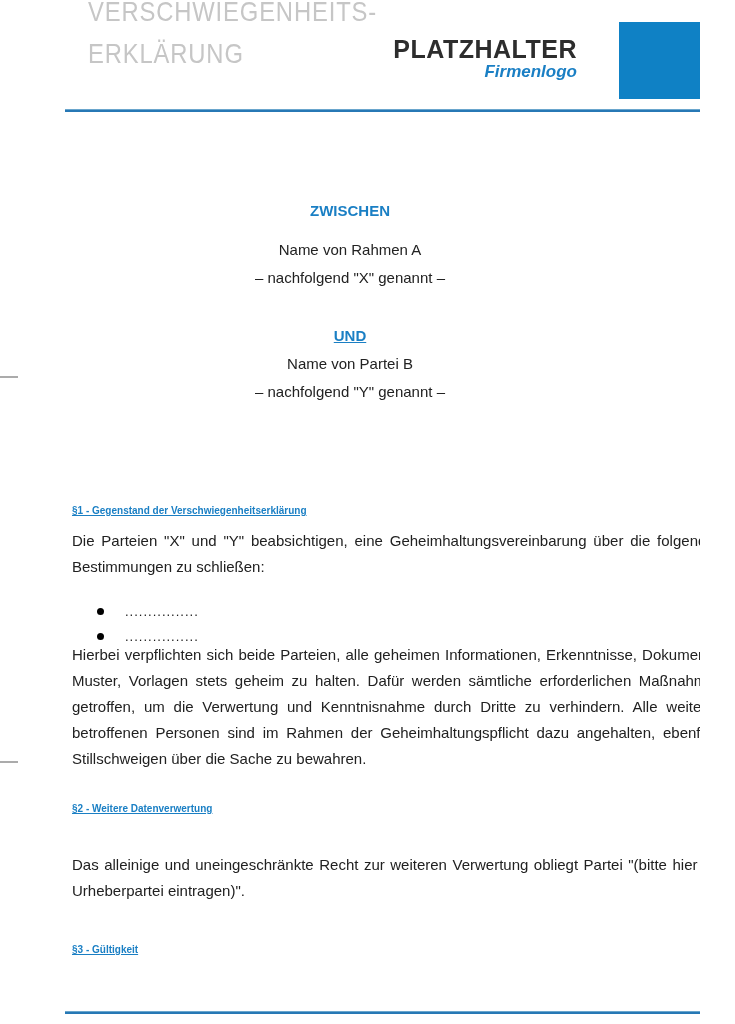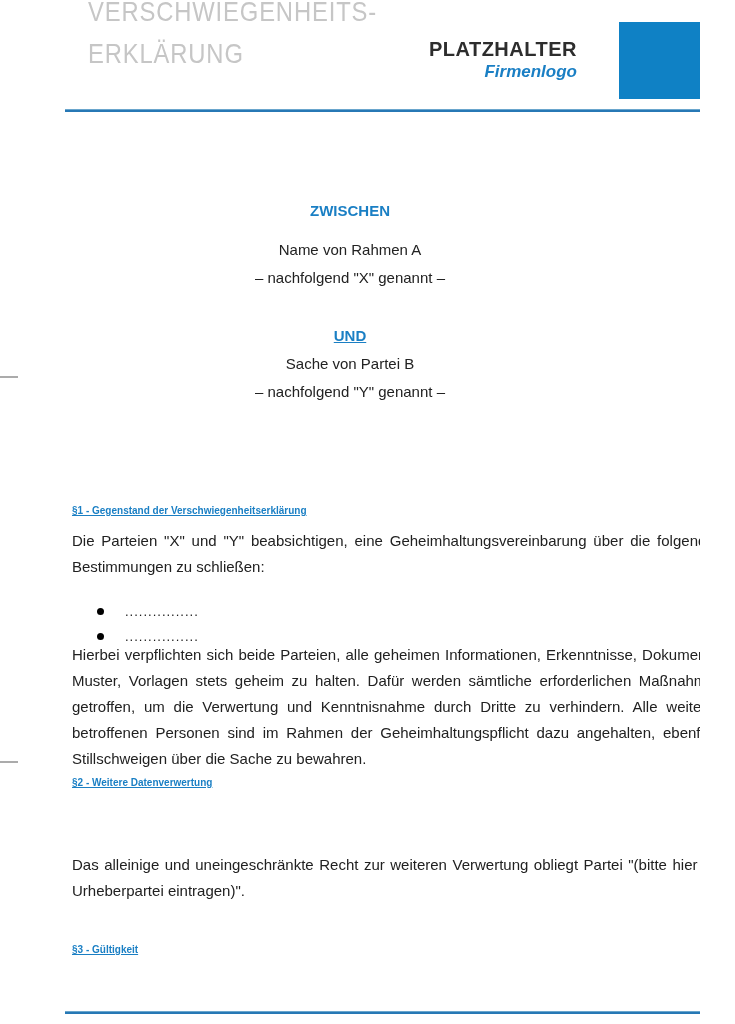--- a/index.html
+++ b/index.html
@@ -28,21 +28,21 @@
     white-space: nowrap;
   }
   .logo-text {
     position: absolute;
     right: 123px;
     top: 37px;
     text-align: right;
   }
   .logo-name {
     display: block;
-    font-size: 20px;
+    font-size: 25px;
     line-height: 24px;
     font-weight: 600;
     letter-spacing: 0.5px;
     color: #2d2d2d;
   }
   .logo-tagline {
     display: block;
     font-size: 17px;
     line-height: 21px;
     font-style: italic;
@@ -111,21 +111,21 @@
     left: 72px;
     width: 651px;
     font-size: 15px;
     line-height: 26px;
     color: #212121;
     text-align: justify;
   }
   .pos-h1    { top: 505px; }
   .pos-p1    { top: 528px; }
   .pos-p2    { top: 642px; }
-  .pos-h2    { top: 777px; }
+  .pos-h2    { top: 803px; }
   .pos-p3    { top: 826px; }
   .pos-h3    { top: 944px; }
 
   
   .bullets {
     position: absolute;
     left: 97px;
     top: 599px;
   }
   .bullet-row {
@@ -165,21 +165,21 @@
 
   <div class="rule rule-top"></div>
 
   <div class="fold-mark fold-mark-1"></div>
   <div class="fold-mark fold-mark-2"></div>
 
   <div class="center-line label-blue pos-between">ZWISCHEN</div>
   <div class="center-line pos-party-a">Name von Rahmen A</div>
   <div class="center-line pos-alias-a">– nachfolgend "X" genannt –</div>
   <div class="center-line label-blue pos-and">UND</div>
-  <div class="center-line pos-party-b">Sache von Partei B</div>
+  <div class="center-line pos-party-b">Name von Partei B</div>
   <div class="center-line pos-alias-b">– nachfolgend "Y" genannt –</div>
 
   <div class="section-heading pos-h1">§1 - Gegenstand der Verschwiegenheitserklärung</div>
   <div class="body-text pos-p1">Die Parteien "X" und "Y" beabsichtigen, eine Geheimhaltungsvereinbarung über die folgenden Bestimmungen zu schließen:</div>
 
   <div class="bullets">
     <div class="bullet-row">
       <span class="bullet-dot"></span>
       <span class="bullet-text">................</span>
     </div>

